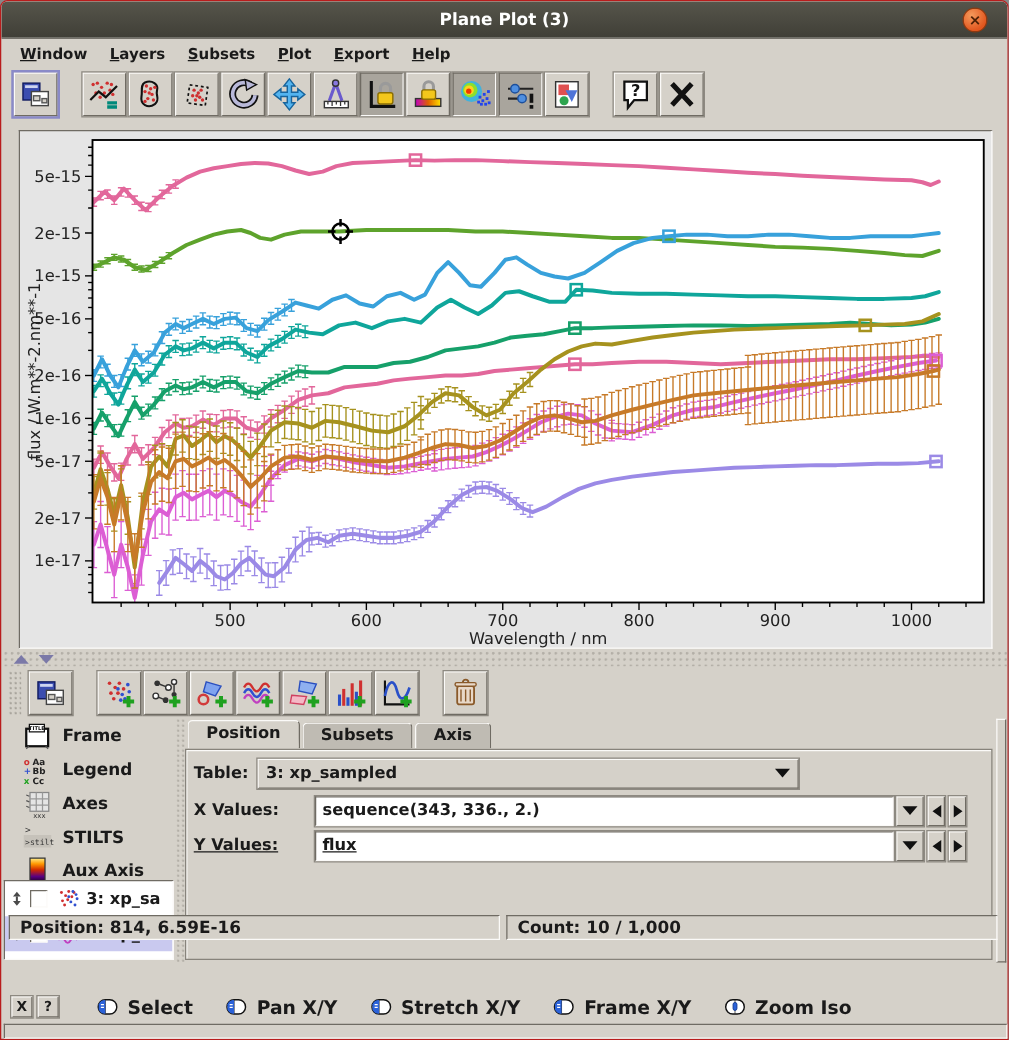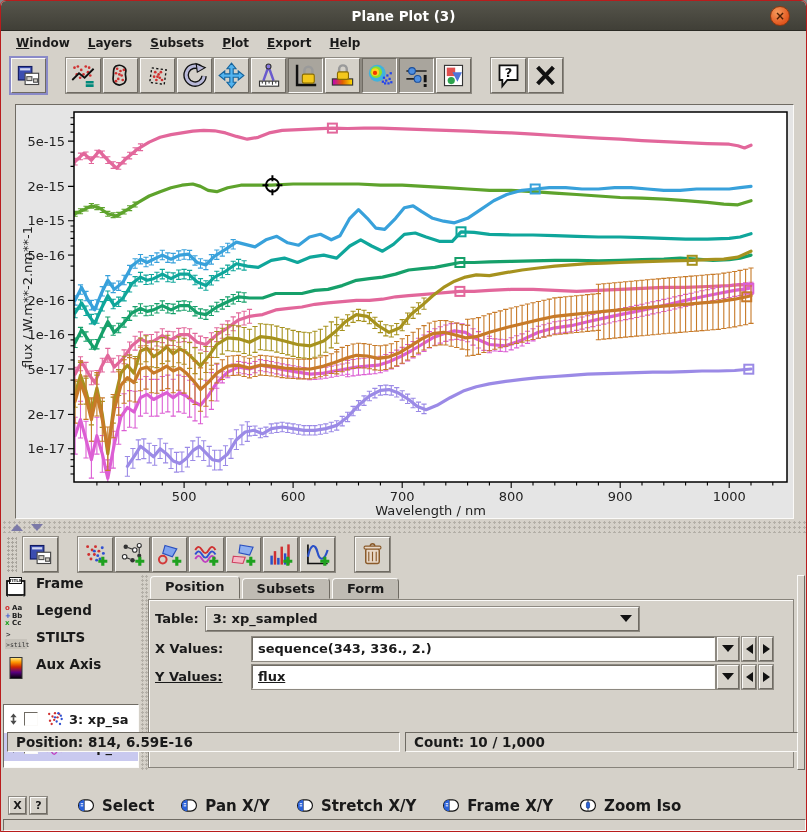--- a/index.html
+++ b/index.html
@@ -39,21 +39,21 @@
   
   .split-divider{position:absolute;left:2px;top:520px;width:803px;height:12px;
     background-image:radial-gradient(circle at 1.5px 1.5px,#b3afa7 1px,transparent 1.2px);background-size:5px 5px;
     display:flex;align-items:center;cursor:row-resize;}
   .tri{width:0;height:0;margin-left:8px;border-left:6px solid transparent;border-right:6px solid transparent;}
   .tri.up{border-bottom:7px solid #7b79a8;}
   .tri.down{border-top:7px solid #7b79a8;}
   
   .lower{position:absolute;left:0;top:574px;width:100%;height:195px;}
   .left-panel{position:absolute;left:0;top:0;width:140px;height:195px;}
-  .ctl-row{display:flex;height:27px;padding-left:2px;}
+  .ctl-row{display:flex;align-items:center;height:27px;padding-left:16px;}
   .ctl-row svg{width:26px;height:24px;flex:0 0 26px;}
   .ctl-label{font-weight:bold;font-size:13.5px;margin-left:7px;}
   .layer-list{position:absolute;left:2px;top:129px;width:136px;height:64px;background:#fff;
     border:1px solid;border-color:#6f6b63 #fbfaf8 #fbfaf8 #6f6b63;overflow:hidden;}
   .layer-row{display:flex;align-items:center;height:28px;padding-left:2px;}
   .layer-row.selected{background:#c9c9ef;}
   .layer-row svg.updown{width:15px;height:22px;}
   .checkbox{width:14px;height:14px;background:#fff;border:1px solid;margin:0 3px;
     border-color:#6f6b63 #fbfaf8 #fbfaf8 #6f6b63;font-size:12px;font-weight:bold;line-height:12px;text-align:center;}
   .layer-row svg.licon{width:24px;height:20px;margin:0 2px;}
@@ -503,20 +503,29 @@
               <text x="8" y="8" font-size="7" font-weight="bold" fill="#222">Aa</text>
               <text x="1" y="15.5" font-size="7" font-weight="bold" fill="#3050d0">+</text>
               <text x="8" y="15.5" font-size="7" font-weight="bold" fill="#222">Bb</text>
               <text x="1" y="23" font-size="7" font-weight="bold" fill="#1fa11f">x</text>
               <text x="8" y="23" font-size="7" font-weight="bold" fill="#222">Cc</text>
             </svg>
             <span class="ctl-label">Legend</span>
           </div>
           <div class="ctl-row">
             <svg class="" viewBox="0 0 24 24">
+              <rect x="6" y="3" width="15" height="15" fill="#e4e4e4" stroke="#888"></rect>
+              <path d="M6 8 h15 M6 13 h15 M11 3 v15 M16 3 v15" stroke="#999"></path>
+              <path d="M3 5 l2.5 1 M3 9.5 l2.5 1 M3 14 l2.5 1" stroke="#555"></path>
+              <text x="13.5" y="23.5" font-size="5.5" fill="#333" text-anchor="middle">xxx</text>
+            </svg>
+            <span class="ctl-label">Axes</span>
+          </div>
+          <div class="ctl-row">
+            <svg class="" viewBox="0 0 24 24">
               <text x="2" y="8" font-size="7.5" fill="#333" font-family="DejaVu Sans Mono, monospace">&gt;</text>
               <rect x="1" y="10" width="22" height="10" fill="#c6c2ba"></rect>
               <text x="2" y="18" font-size="6.5" fill="#333" font-family="DejaVu Sans Mono, monospace">&gt;stilts</text>
             </svg>
             <span class="ctl-label">STILTS</span>
           </div>
           <div class="ctl-row">
             <svg class="" viewBox="0 0 24 24">
               <defs>
                 <linearGradient id="auxg" x1="0" y1="1" x2="0" y2="0">
@@ -570,21 +579,21 @@
             </svg>
      <span class="layer-label">3: xp_sa</span>
    </div>
         </div>
     </div>
     <div class="v-divider"></div>
     <div class="right-panel">
       <div class="tabs" id="tabs">
           <div class="tab selected">Position</div>
           <div class="tab">Subsets</div>
-          <div class="tab">Form</div>
+          <div class="tab">Axis</div>
         </div>
       <div class="tab-content">
         <div class="vrow" style="top:6px;">
           <span class="vlabel">Table:</span>
           <div class="combo" style="width:433px;margin-left:7px;">
             <span>3: xp_sampled</span>
             <span class="arr"></span>
           </div>
         </div>
         <div class="vrow" style="top:36px;">

